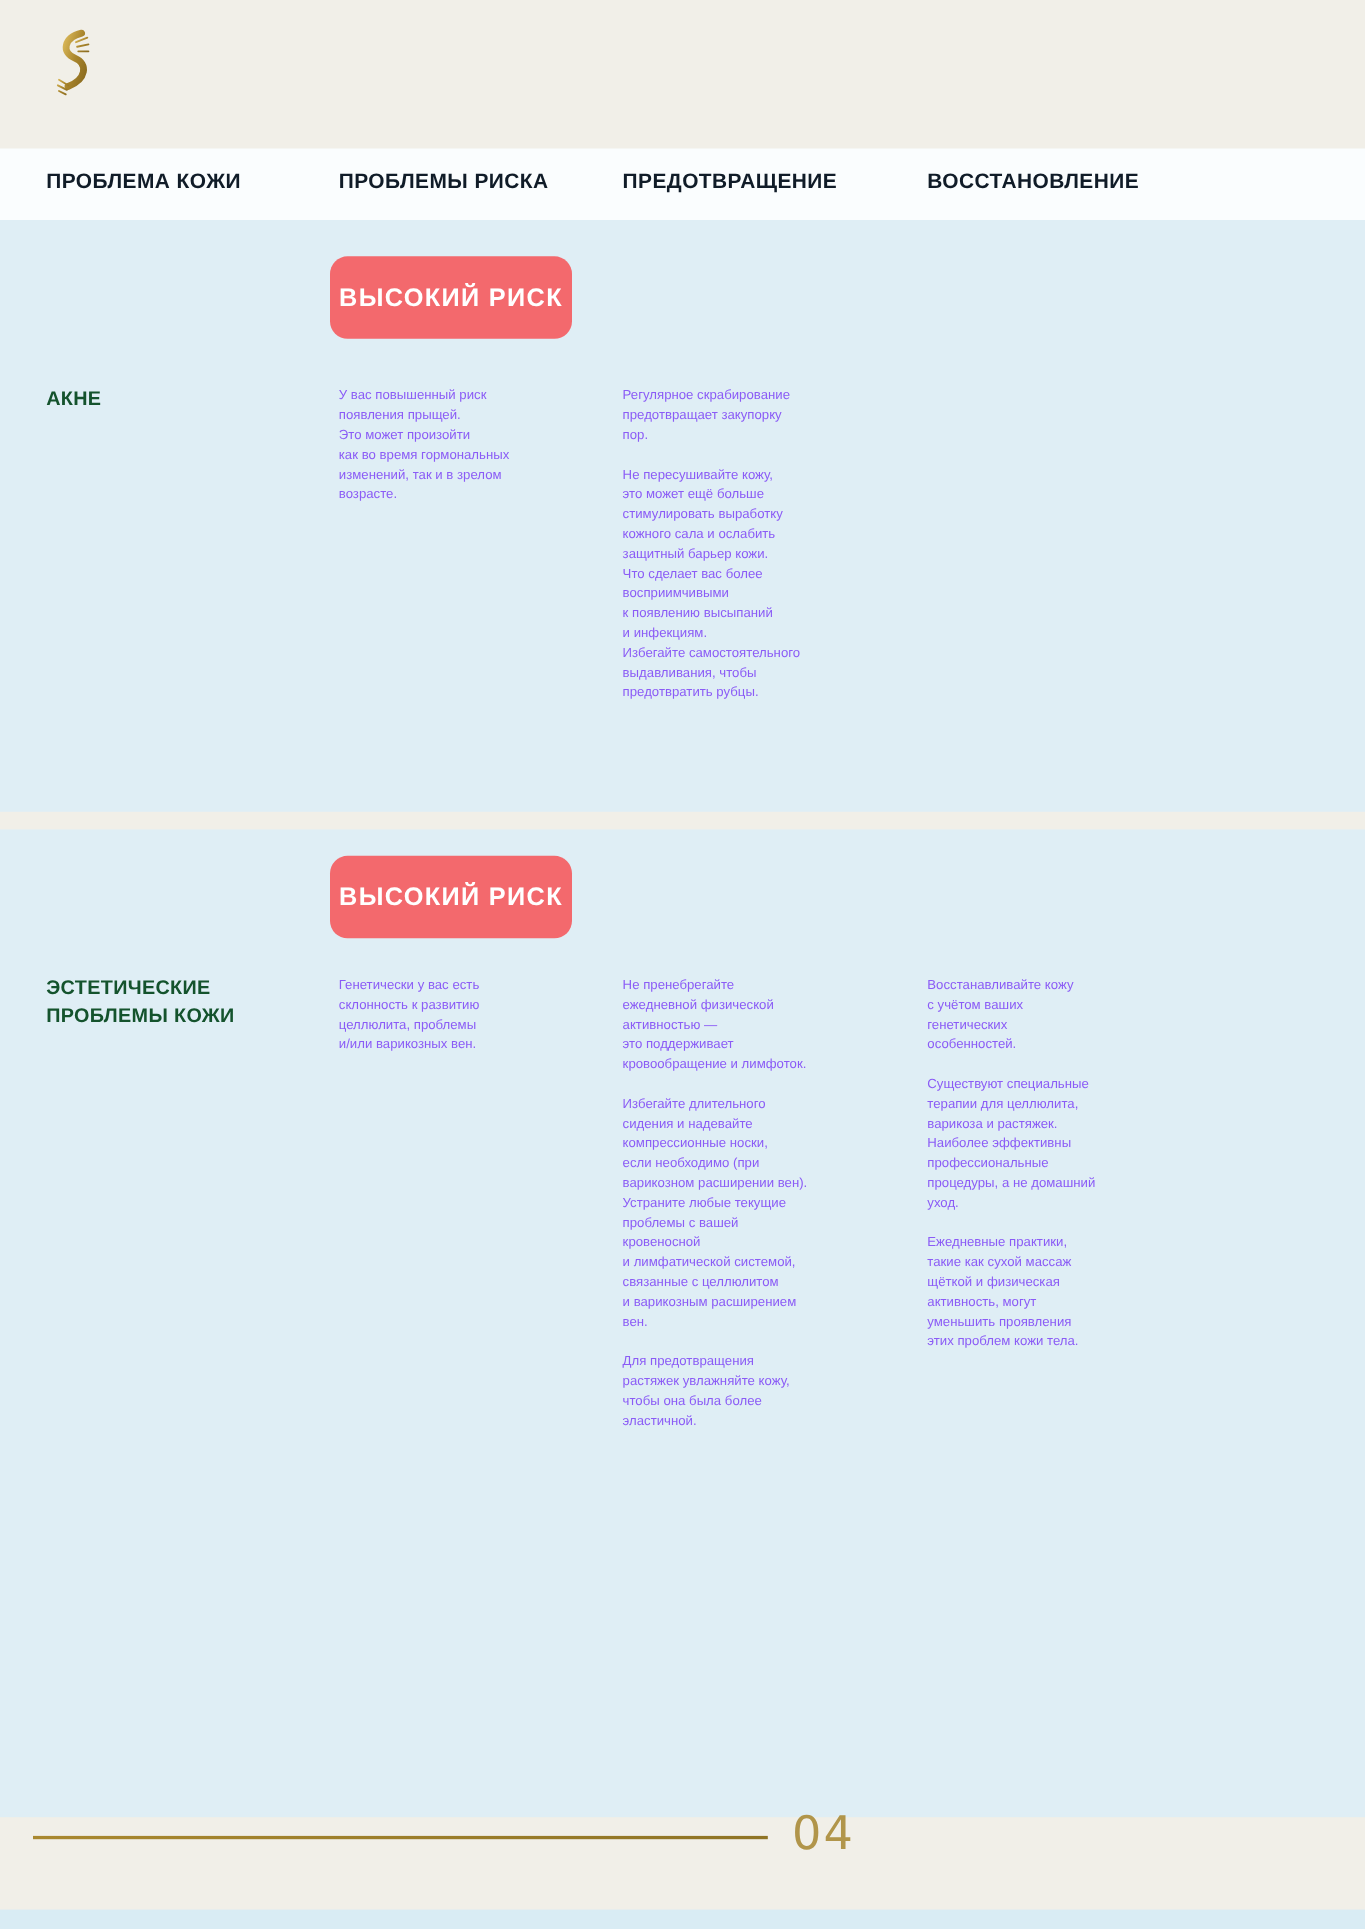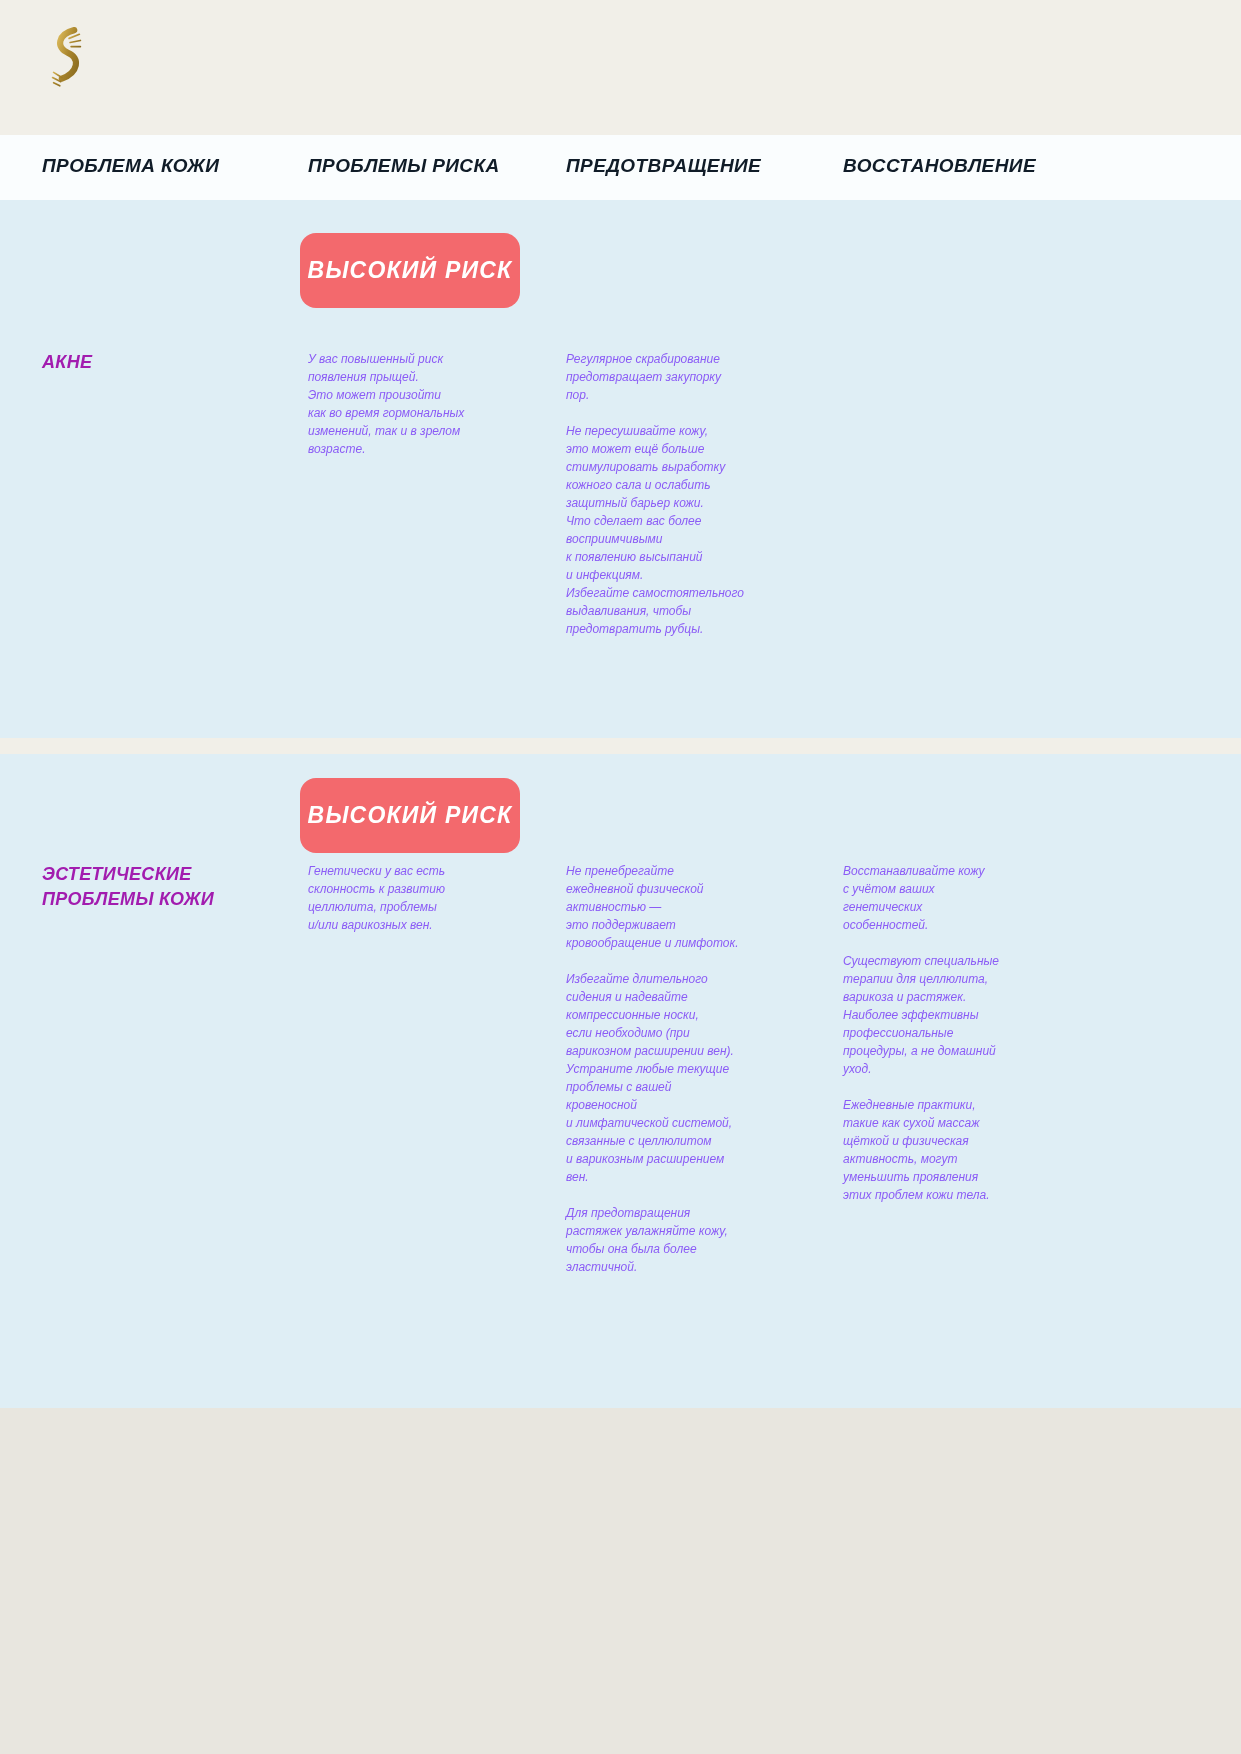--- a/index.html
+++ b/index.html
@@ -1,24 +1,23 @@
 <!DOCTYPE html>
 <html style="--badge: #f3696d; --section-bg: #dfeef5; --page-bg: #f1efe8; --accent-gold: #a9882f;"><head>
 <meta charset="utf-8">
 <style>
   html,body{margin:0;padding:0;}
   body{background:#e8e6df;}
   .page{
     position:relative;
     width:1241px;
-    height:1408px;
+    height:1754px;
     background:var(--page-bg,#f1efe8);
     font-family:"Liberation Sans","DejaVu Sans",sans-serif;
     overflow:hidden;
-    font-style:italic;
   }
   .logo{position:absolute;left:44px;top:26px;width:46px;height:66px;}
   .header-band{
     position:absolute;left:0;top:135px;width:100%;height:65px;
     background:#fafdfe;
   }
   .col-header{
     position:absolute;top:20px;
     font-size:19px;font-weight:bold;color:#101c28;letter-spacing:.4px;
     white-space:nowrap;
@@ -33,23 +32,23 @@
     color:#ffffff;font-weight:bold;font-size:23px;letter-spacing:1.2px;
     display:flex;align-items:center;justify-content:center;white-space:nowrap;
   }
   .badge-1{top:233px}.badge-2{top:778px}
   .cell{
     position:absolute;white-space:pre-line;
     font-size:12px;line-height:18px;color:#8b5cf6;
   }
   .problem{
     font-weight:bold;font-size:18px;line-height:25px;
-    color:#a21caf;letter-spacing:.3px;
+    color:#14532d;letter-spacing:.3px;
   }
-  .r1{top:350px}.r2{top:862px}
+  .r1{top:350px}.r2{top:886px}
   .c1{left:42px;width:252px}
   .c2{left:308px;width:254px}
   .c3{left:566px;width:266px}
   .c4{left:843px;width:262px}
   .footer-rule{
     position:absolute;left:30px;top:1669px;width:668px;height:3px;
     background:linear-gradient(to right,var(--accent-gold,#a9882f),#8f7425);
   }
   .page-number{
     position:absolute;left:720px;top:1642px;

